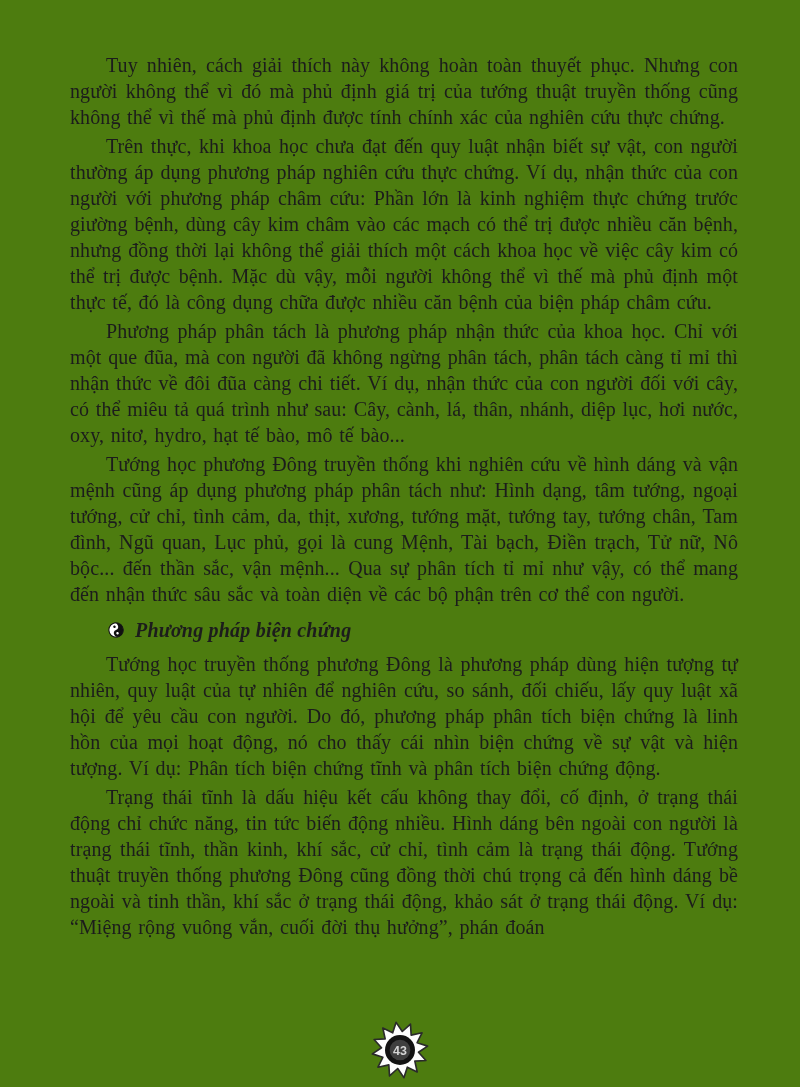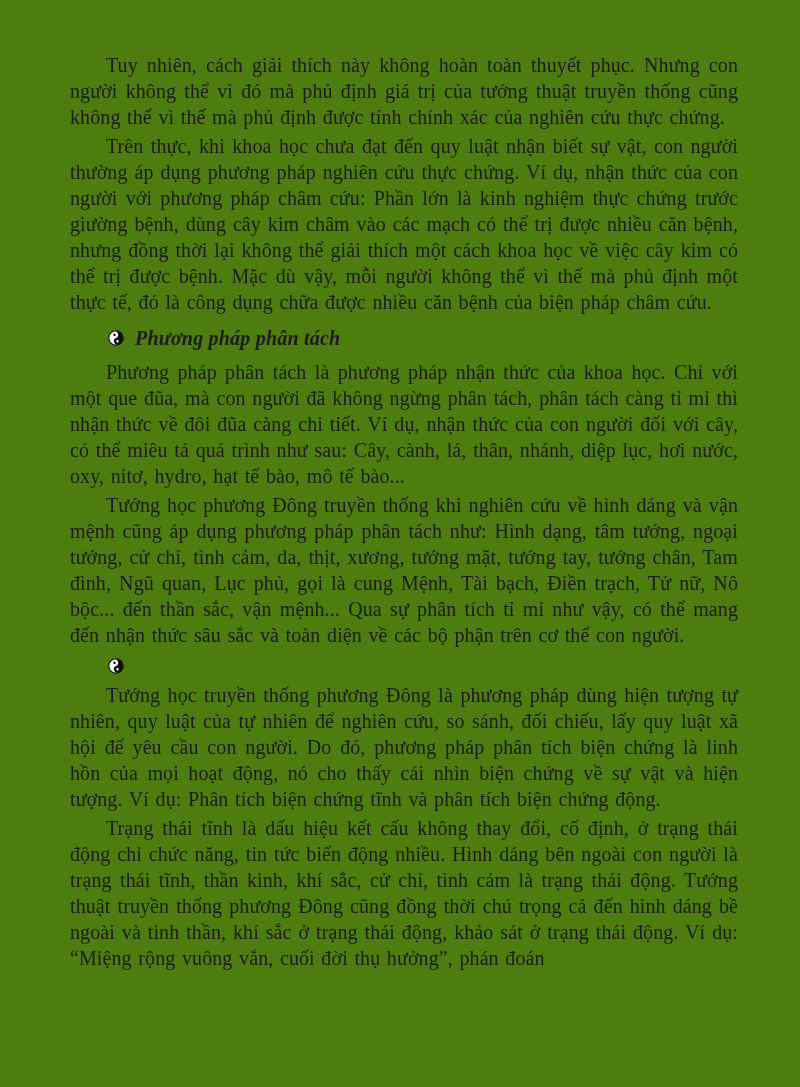--- a/index.html
+++ b/index.html
@@ -61,46 +61,46 @@
 </head>
 <body>
 
 <div class="page">
   <div class="text-block">
 
     <p class="body-para">Tuy nhiên, cách giải thích này không hoàn toàn thuyết phục. Nhưng con người không thể vì đó mà phủ định giá trị của tướng thuật truyền thống cũng không thể vì thế mà phủ định được tính chính xác của nghiên cứu thực chứng.</p>
 
     <p class="body-para">Trên thực, khi khoa học chưa đạt đến quy luật nhận biết sự vật, con người thường áp dụng phương pháp nghiên cứu thực chứng. Ví dụ, nhận thức của con người với phương pháp châm cứu: Phần lớn là kinh nghiệm thực chứng trước giường bệnh, dùng cây kim châm vào các mạch có thể trị được nhiều căn bệnh, nhưng đồng thời lại không thể giải thích một cách khoa học về việc cây kim có thể trị được bệnh. Mặc dù vậy, mỗi người không thể vì thế mà phủ định một thực tế, đó là công dụng chữa được nhiều căn bệnh của biện pháp châm cứu.</p>
 
-    <h3 class="section-heading">
-      <span class="yy-icon">
-        <svg width="16" height="16" viewBox="0 0 24 24" aria-hidden="true">
-          <circle cx="12" cy="12" r="10.8" fill="#ffffff" stroke="#111111" stroke-width="1.6"></circle>
-          <path d="M12 1.2 a10.8 10.8 0 0 1 0 21.6 a5.4 5.4 0 0 1 0 -10.8 a5.4 5.4 0 0 0 0 -10.8 z" fill="#111111"></path>
-          <circle cx="12" cy="6.6" r="1.9" fill="#111111"></circle>
-          <circle cx="12" cy="17.4" r="1.9" fill="#ffffff"></circle>
-        </svg>
-      </span>
-      <span class="heading-label">Phương pháp phân tách</span>
-    </h3>
 
     <p class="body-para">Phương pháp phân tách là phương pháp nhận thức của khoa học. Chỉ với một que đũa, mà con người đã không ngừng phân tách, phân tách càng tỉ mỉ thì nhận thức về đôi đũa càng chi tiết. Ví dụ, nhận thức của con người đối với cây, có thể miêu tả quá trình như sau: Cây, cành, lá, thân, nhánh, diệp lục, hơi nước, oxy, nitơ, hydro, hạt tế bào, mô tế bào...</p>
 
     <p class="body-para">Tướng học phương Đông truyền thống khi nghiên cứu về hình dáng và vận mệnh cũng áp dụng phương pháp phân tách như: Hình dạng, tâm tướng, ngoại tướng, cử chỉ, tình cảm, da, thịt, xương, tướng mặt, tướng tay, tướng chân, Tam đình, Ngũ quan, Lục phủ, gọi là cung Mệnh, Tài bạch, Điền trạch, Tử nữ, Nô bộc... đến thần sắc, vận mệnh... Qua sự phân tích tỉ mỉ như vậy, có thể mang đến nhận thức sâu sắc và toàn diện về các bộ phận trên cơ thể con người.</p>
 
     <h3 class="section-heading">
       <span class="yy-icon">
         <svg width="16" height="16" viewBox="0 0 24 24" aria-hidden="true">
           <circle cx="12" cy="12" r="10.8" fill="#ffffff" stroke="#111111" stroke-width="1.6"></circle>
           <path d="M12 1.2 a10.8 10.8 0 0 1 0 21.6 a5.4 5.4 0 0 1 0 -10.8 a5.4 5.4 0 0 0 0 -10.8 z" fill="#111111"></path>
           <circle cx="12" cy="6.6" r="1.9" fill="#111111"></circle>
           <circle cx="12" cy="17.4" r="1.9" fill="#ffffff"></circle>
         </svg>
       </span>
+      <span class="heading-label">Phương pháp biện chứng</span>
     </h3>
 
     <p class="body-para">Tướng học truyền thống phương Đông là phương pháp dùng hiện tượng tự nhiên, quy luật của tự nhiên để nghiên cứu, so sánh, đối chiếu, lấy quy luật xã hội để yêu cầu con người. Do đó, phương pháp phân tích biện chứng là linh hồn của mọi hoạt động, nó cho thấy cái nhìn biện chứng về sự vật và hiện tượng. Ví dụ: Phân tích biện chứng tĩnh và phân tích biện chứng động.</p>
 
     <p class="body-para">Trạng thái tĩnh là dấu hiệu kết cấu không thay đổi, cố định, ở trạng thái động chỉ chức năng, tin tức biến động nhiều. Hình dáng bên ngoài con người là trạng thái tĩnh, thần kinh, khí sắc, cử chỉ, tình cảm là trạng thái động. Tướng thuật truyền thống phương Đông cũng đồng thời chú trọng cả đến hình dáng bề ngoài và tinh thần, khí sắc ở trạng thái động, khảo sát ở trạng thái động. Ví dụ: “Miệng rộng vuông vắn, cuối đời thụ hưởng”, phán đoán</p>
 
   </div>
 
+  <div class="page-ornament">
+    <svg width="60" height="60" viewBox="0 0 58 58" aria-hidden="true">
+      <g transform="rotate(-8 29 29)">
+        <polygon points="56,29 46.4,33.7 52.4,42.5 41.7,41.7 42.5,52.4 33.7,46.4 29,56 24.3,46.4 15.5,52.4 16.3,41.7 5.6,42.5 11.6,33.7 2,29 11.6,24.3 5.6,15.5 16.3,16.3 15.5,5.6 24.3,11.6 29,2 33.7,11.6 42.5,5.6 41.7,16.3 52.4,15.5 46.4,24.3" fill="#fdfdfd" stroke="#2a2a2a" stroke-width="1.6" stroke-linejoin="round"></polygon>
+      </g>
+      <circle cx="29" cy="29" r="14.5" fill="#121212"></circle>
+      <circle cx="29" cy="29" r="10" fill="#3f3f3f"></circle>
+      <text x="29" y="33.5" text-anchor="middle" font-family="Liberation Sans, sans-serif" font-size="12" font-weight="bold" fill="#d5d5d5">43</text>
+    </svg>
+  </div>
 </div>
 
 </body></html>

